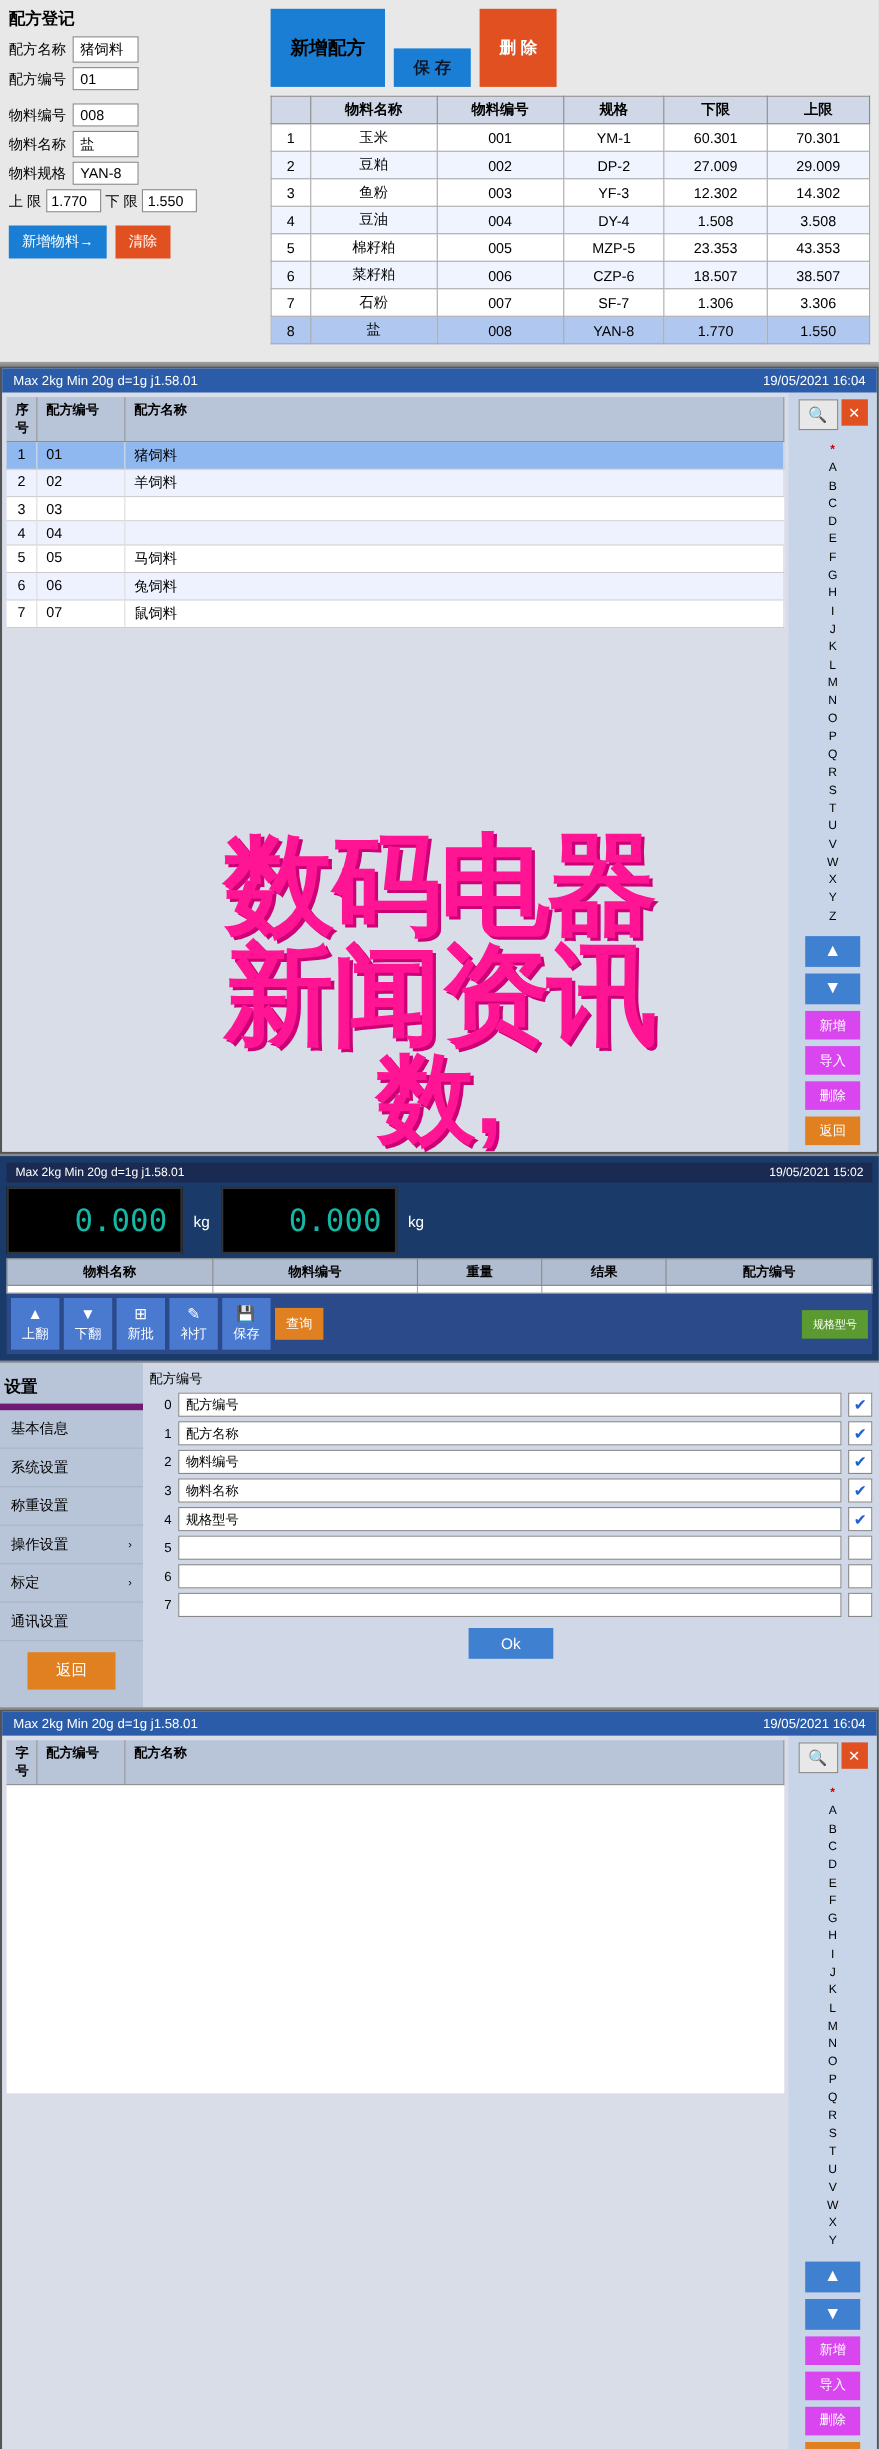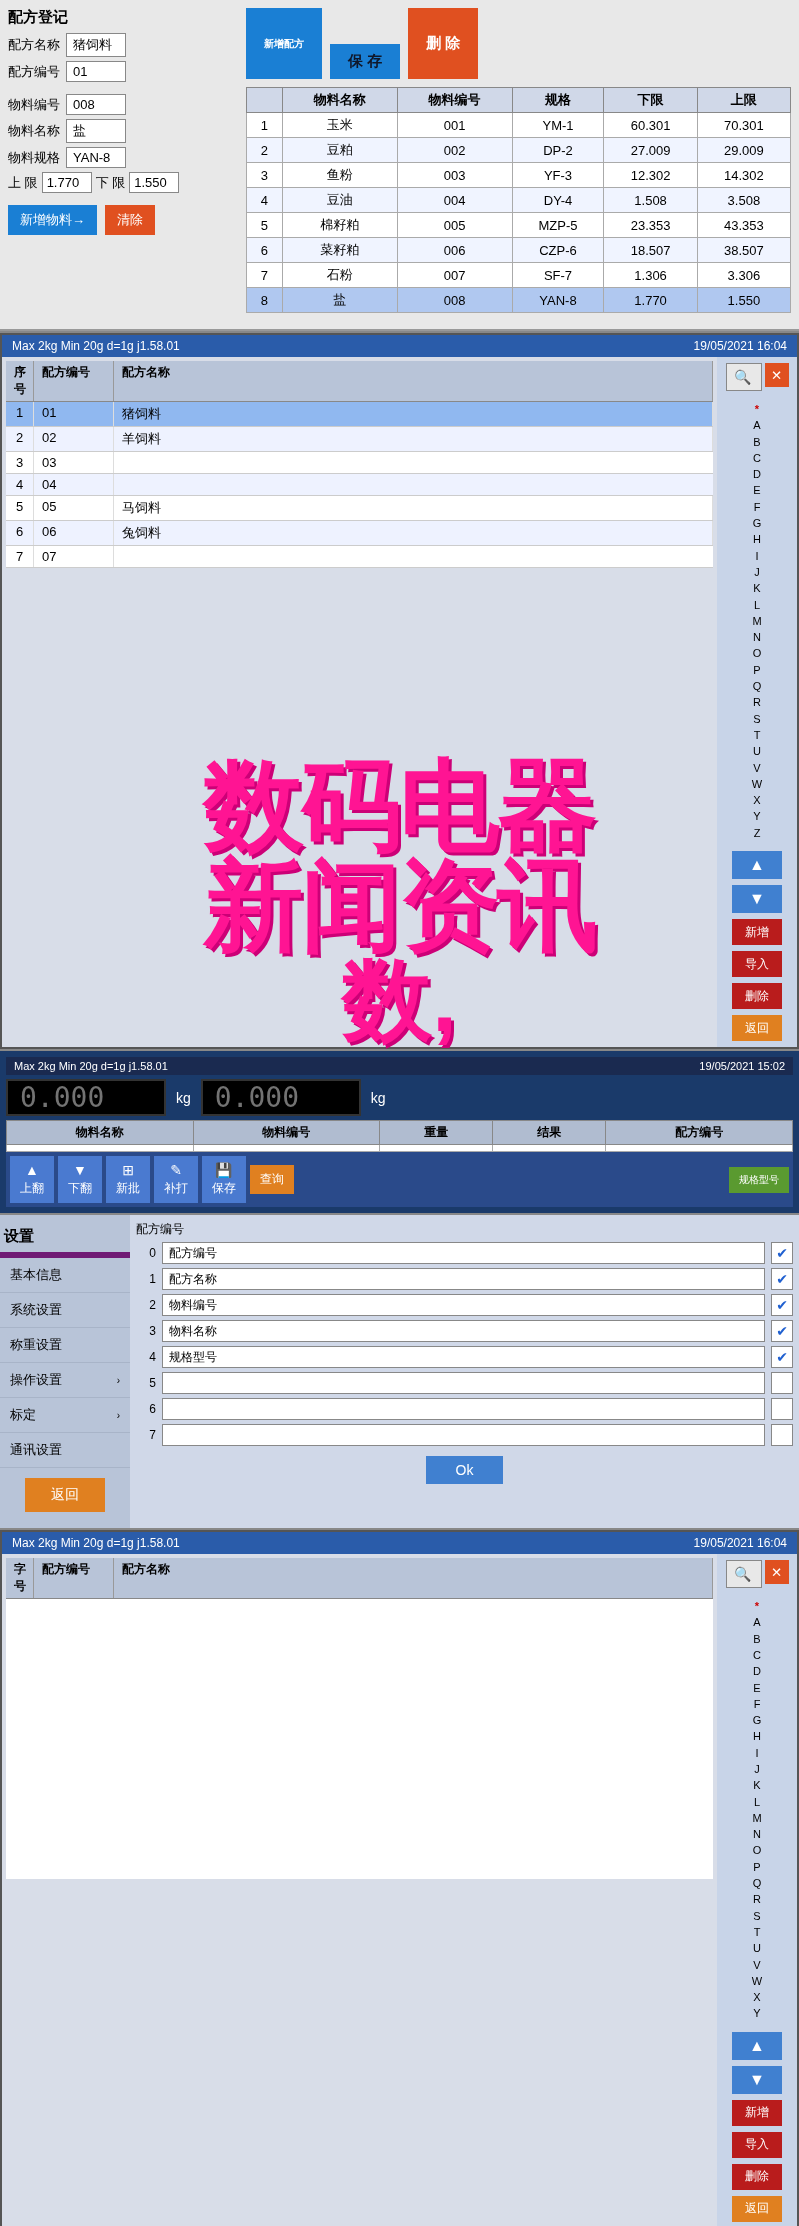--- a/index.html
+++ b/index.html
@@ -29,24 +29,24 @@
     .form-label { font-size: 13px; white-space: nowrap; }
     .form-value {
       background: white;
       border: 1px solid #888;
       padding: 2px 6px;
       font-size: 13px;
       min-width: 60px;
     }
     .btn-blue {
       background: #1a7fd4;
-      color: #ffffff;
+      color: #000000;
       border: none;
       padding: 8px 18px;
-      font-size: 10px;
+      font-size: 17px;
       font-family: inherit;
       cursor: pointer;
       font-weight: bold;
     }
     .btn-save {
       background: #1a7fd4;
       color: #0f172a;
       border: none;
       padding: 8px 18px;
       font-size: 15px;
@@ -226,21 +226,21 @@
       border: none;
       width: 50px;
       height: 28px;
       cursor: pointer;
       font-size: 16px;
       display: flex;
       align-items: center;
       justify-content: center;
     }
     .action-btn {
-      background: #b91c1c;
+      background: #d946ef;
       color: white;
       border: none;
       width: 50px;
       height: 26px;
       cursor: pointer;
       font-size: 12px;
       font-family: inherit;
     }
     .action-btn-orange {
       background: #e08020;
@@ -262,26 +262,26 @@
     .scale-titlebar {
       background: #1a2a50;
       color: white;
       font-size: 11px;
       padding: 3px 8px;
       display: flex;
       justify-content: space-between;
     }
     .scale-big-display {
       background: #000;
-      color: #737373;
+      color: #14b8a6;
       font-size: 28px;
       font-family: monospace;
-      padding: 0 12px;
+      padding: 12px 12px;
       min-width: 160px;
-      text-align: left;
+      text-align: right;
       border: 2px solid #333;
     }
     .scale-unit {
       color: white;
       font-size: 14px;
     }
     .scale-table-area {
       background: #d0d8e8;
     }
     .scale-table {
@@ -624,20 +624,21 @@
       <div class="col-name">马饲料</div>
     </div>
           <div class="popup-list-row">
       <div class="col-num">6</div>
       <div class="col-code">06</div>
       <div class="col-name">兔饲料</div>
     </div>
           <div class="popup-list-row">
       <div class="col-num">7</div>
       <div class="col-code">07</div>
+      <div class="col-name">鼠饲料</div>
     </div>
         </div>
     </div>
     <div class="popup-sidebar">
       <div style="display:flex; gap:3px; margin-bottom:4px;">
         <div class="search-icon-btn">🔍</div>
         <button class="close-btn" style="background:#e05020; color:white; border:none; width:24px; height:24px; cursor:pointer;">✕</button>
       </div>
       <div class="alpha-list" id="alpha-list1">
           <div class="alpha-item highlight">*</div>

